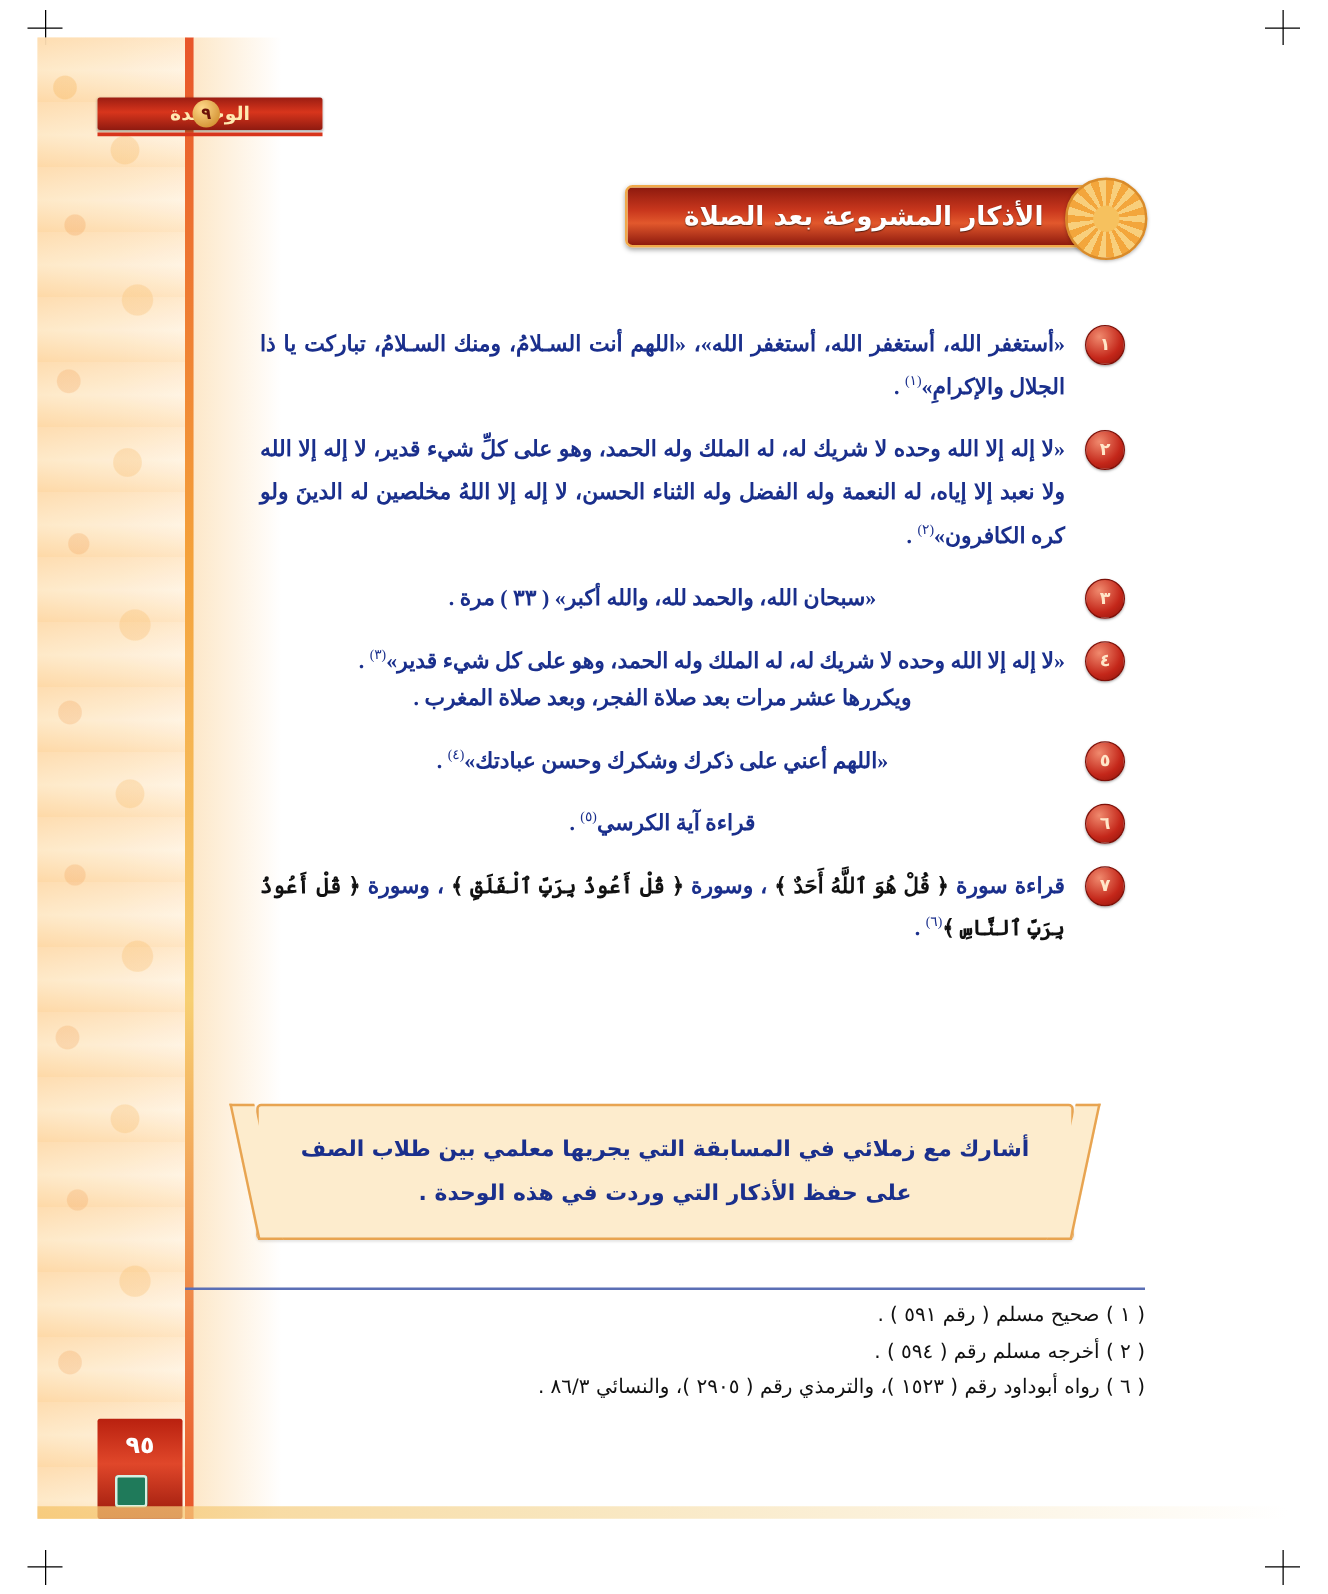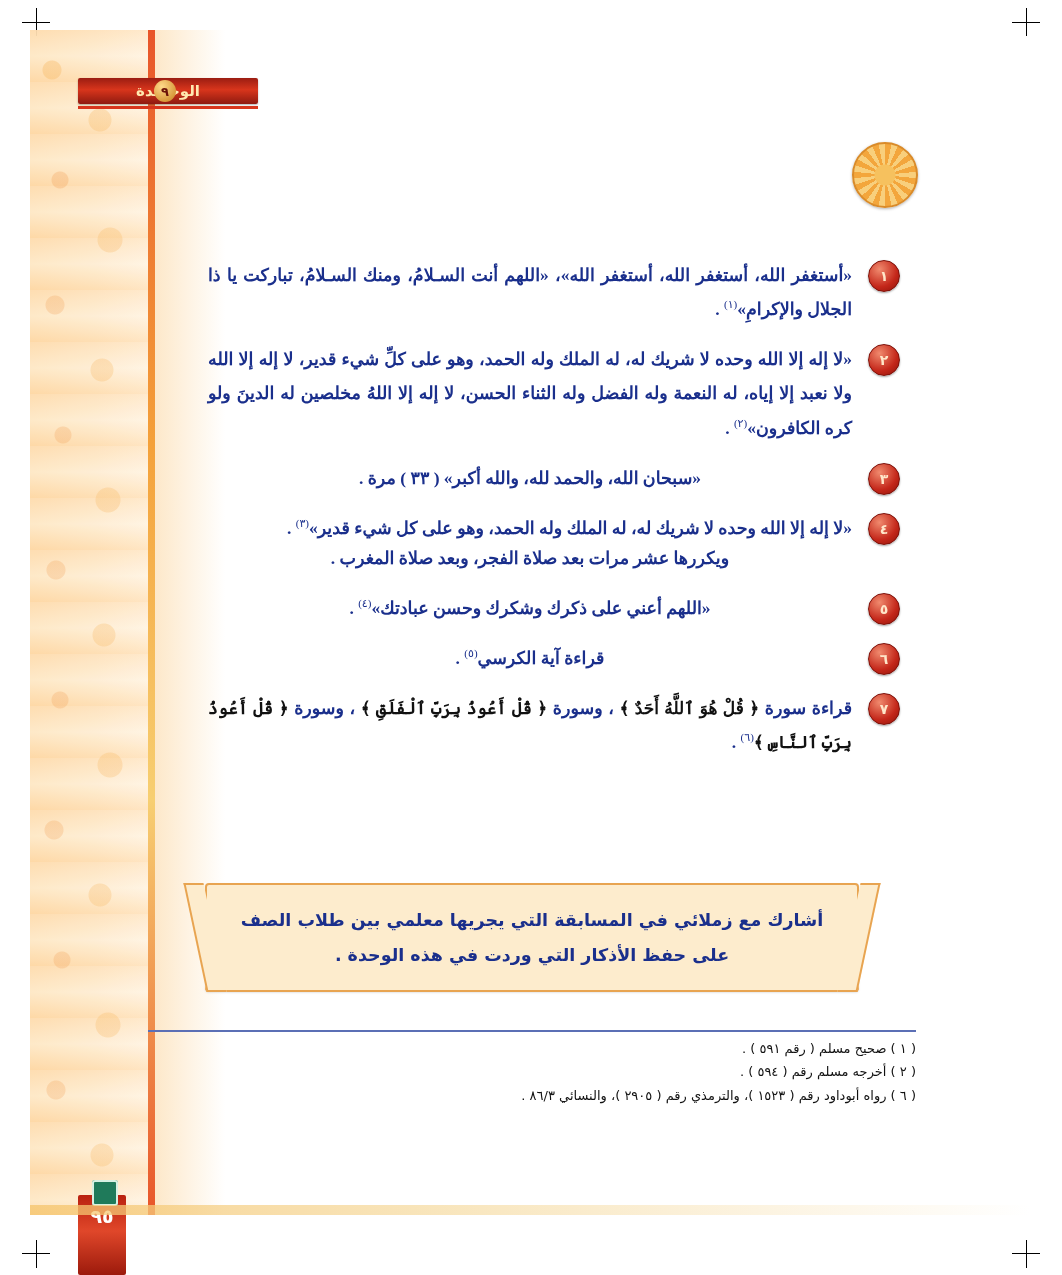--- a/index.html
+++ b/index.html
@@ -173,29 +173,29 @@
   }
 
   
   .fn-rule{
     position:absolute;top:1030px;left:148px;width:768px;height:2px;background:#5b6fb5;
   }
   .footnotes{
     position:absolute;top:1038px;left:148px;width:768px;
     text-align:right;
     color:#111;
-    font-size:13px;
+    font-size:16px;
     line-height:1.72;
     font-family:"DejaVu Sans","Liberation Sans",sans-serif;
   }
   .footnotes div{margin-bottom:1px;}
 
   
   .page-num-block{
-    position:absolute;left:78px;top:1195px;width:48px;height:80px;
+    position:absolute;left:78px;top:1135px;width:68px;height:80px;
     background:linear-gradient(180deg,#b9210f,#e0472a 45%,#9c1a0c);
     border-radius:2px;
     display:flex;align-items:flex-start;justify-content:center;
     padding-top:10px;
     box-sizing:border-box;
   }
   .page-num-block .pn{
     color:#ffffff;font-size:19px;font-weight:bold;
     font-family:"DejaVu Sans",sans-serif;
   }
@@ -228,20 +228,23 @@
   <div class="ornament-edge"></div>
   <div class="ornament-fade"></div>
 
   <div class="unit-ribbon">
     <span class="u-txt">الوحـــدة</span>
     <span class="u-num">٩</span>
   </div>
   <div class="unit-underline"></div>
 
   <div class="title-plaque">
+    <div class="plaque-body">
+      <span class="t">الأذكار المشروعة بعد الصلاة</span>
+    </div>
     <div class="plaque-rosette"></div>
   </div>
 
   <div class="list">
 
     <div class="item" style="margin-bottom:16px;">
       <div class="bullet">١</div>
       <div class="txt">
         <span>«أستغفر الله، أستغفر الله، أستغفر الله»، «اللهم أنت السـلامُ، ومنك السـلامُ، تباركت يا ذا الجلال والإكرامِ»</span><sup>(١)</sup> .
       </div>

